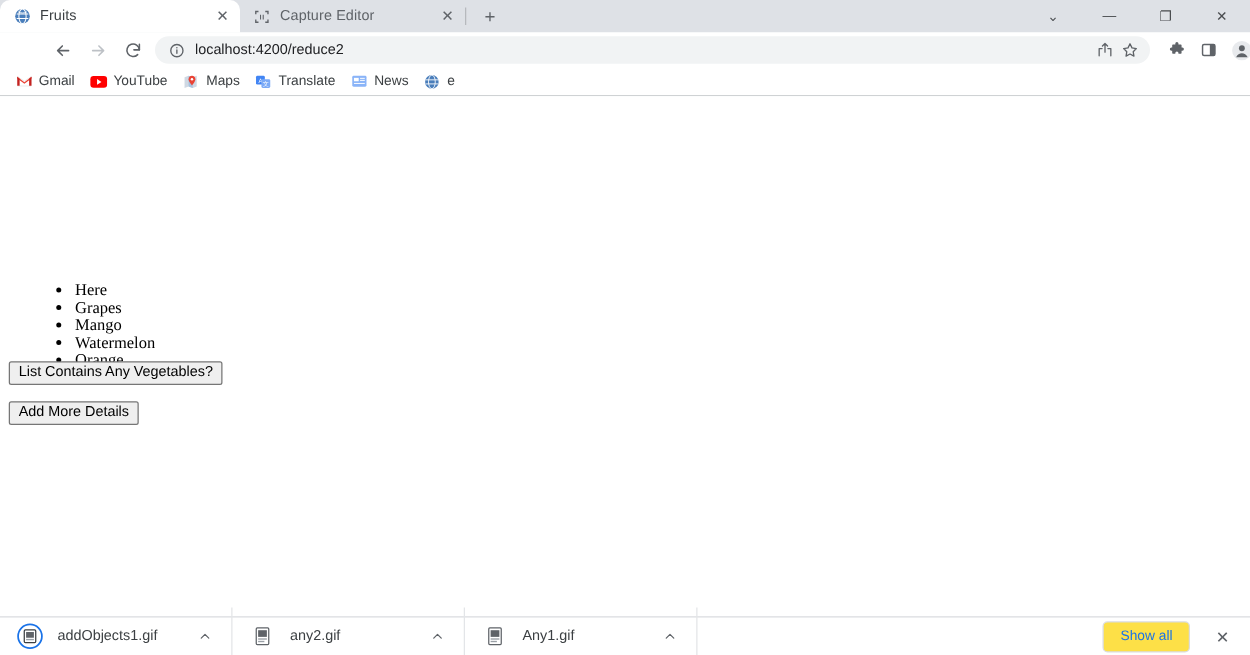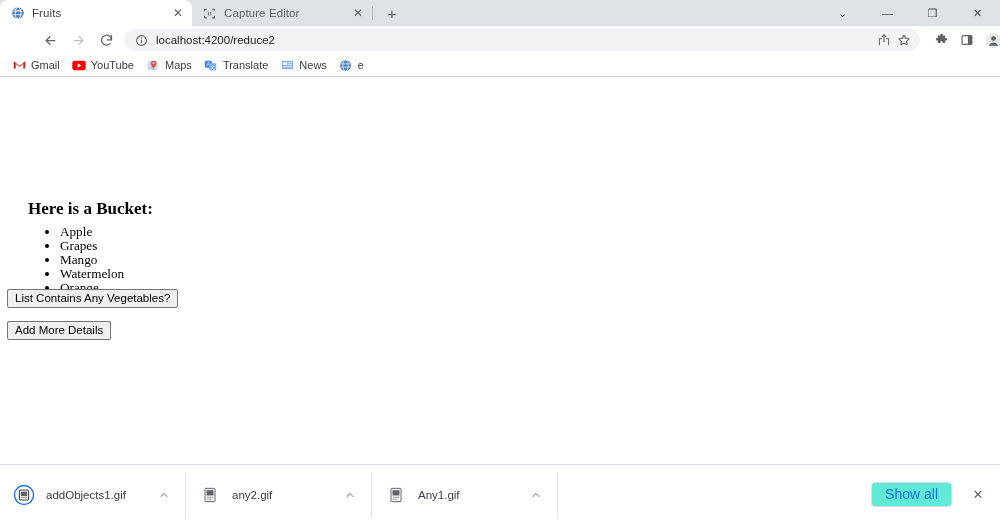--- a/index.html
+++ b/index.html
@@ -201,21 +201,21 @@
     border: 1px solid #767676;
     border-radius: 2px;
     padding: 2px 7px;
     margin-bottom: 13px;
     line-height: 13px;
   }
 
   
   .shelf {
     position: absolute; left: 0; bottom: 0;
-    width: 1000px; height: 60px;
+    width: 1000px; height: 31px;
     background: #ffffff;
     border-top: 1px solid #dadce0;
     display: flex; align-items: center;
     box-sizing: border-box;
   }
   .dl-item {
     display: flex; align-items: center;
     height: 46px;
     box-sizing: border-box;
     border-right: 1px solid #e3e5e8;
@@ -239,23 +239,23 @@
     display: flex; align-items: center; justify-content: center;
     color: #5f6368;
     margin-left: 10px;
   }
   .shelf-right {
     margin-left: auto;
     display: flex; align-items: center;
     padding-right: 10px;
   }
   .show-all {
-    font-size: 14px;
+    font-size: 11px;
     color: #1a73e8;
-    background: #5eead4;
+    background: #fde047;
     border: 1px solid #dadce0;
     border-radius: 4px;
     padding: 5px 13px;
     line-height: 13px;
   }
   .shelf-close {
     width: 24px; height: 24px;
     display: flex; align-items: center; justify-content: center;
     color: #5f6368;
     margin-left: 14px;
@@ -445,24 +445,23 @@
         </svg>
       </span>
       <span>e</span>
     </div>
   </div>
 
   <div class="toolbar-sep"></div>
 
   <div class="page">
 
-    <h2 class="page-h">Here is a Bucket:</h2>
 
     <ul class="page-ul">
-      <li>Apple</li>
+      <li>Here</li>
       <li>Grapes</li>
       <li>Mango</li>
       <li>Watermelon</li>
       <li>Orange</li>
     </ul>
 
     <div class="btn-stack">
       <button class="pg-btn">List Contains Any Vegetables?</button>
       <button class="pg-btn">Add More Details</button>
     </div>

